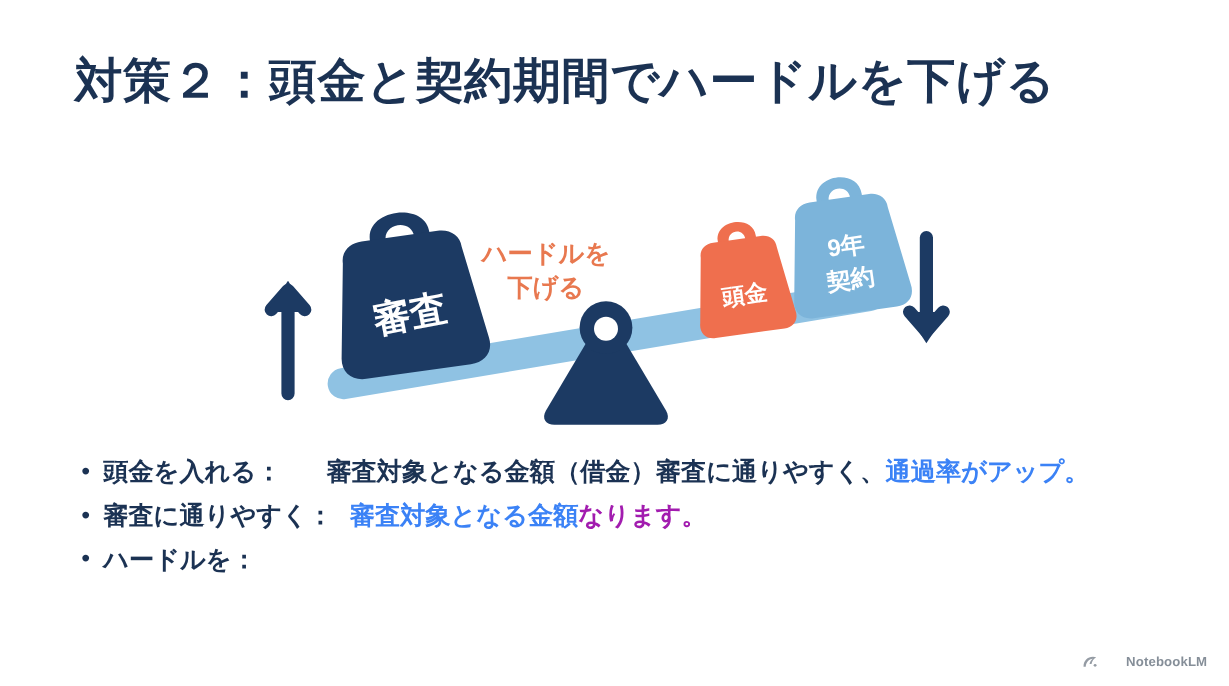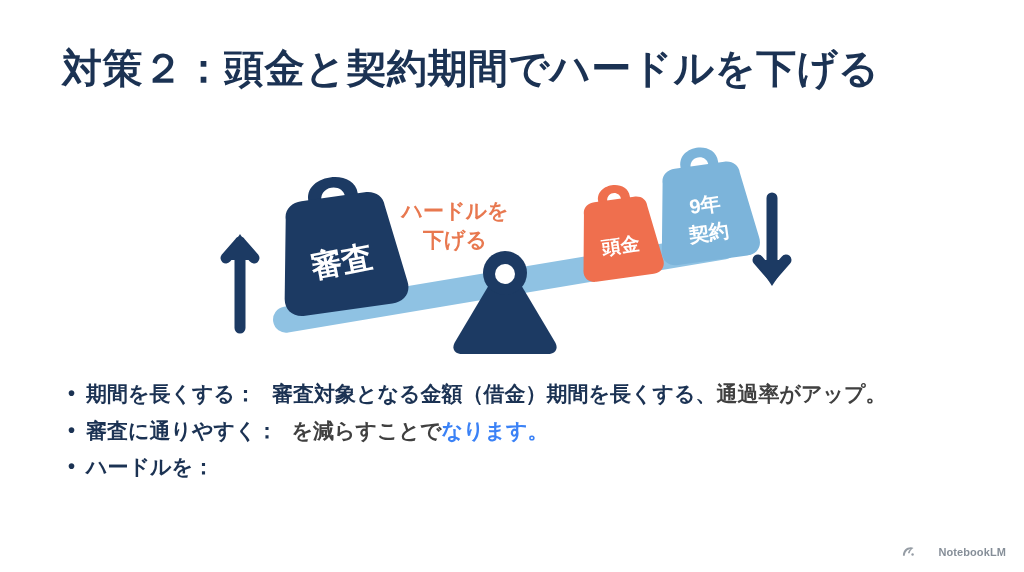--- a/index.html
+++ b/index.html
@@ -69,22 +69,22 @@
   }
   .bullet-label.w-wide { min-width: 186px; }
   .bullet-label.w-mid  { min-width: 186px; }
   .bullet-body {
     flex: 1 1 auto;
   }
   .bullet-body .sub-line {
     display: block;
     padding-left: 14px;
   }
-  .accent { color: #404040; }
-  .ink    { color: #3b82f6; }
+  .accent { color: #3b82f6; }
+  .ink    { color: #a21caf; }
 
   
   .watermark {
     position: absolute;
     right: 18px;
     bottom: 14px;
     display: flex;
     align-items: center;
     gap: 23px;
     opacity: 0.62;
@@ -161,28 +161,28 @@
       <circle cx="295" cy="144" r="10" fill="#ffffff"></circle>
     </g>
 
   </svg>
 </div>
 
 <div class="bullets">
 
   <div class="bullet-row">
     <span class="bullet-dot">•</span>
-    <span class="bullet-label w-wide">期間を長くする：</span>
-    <span class="bullet-body"><span>審査対象となる金額（借金）期間を長くする、</span><span class="accent">通過率がアップ。</span></span>
+    <span class="bullet-label w-wide">頭金を入れる：</span>
+    <span class="bullet-body"><span>審査対象となる金額（借金）審査に通りやすく、</span><span class="accent">通過率がアップ。</span></span>
   </div>
 
   <div class="bullet-row">
     <span class="bullet-dot">•</span>
     <span class="bullet-label w-mid">審査に通りやすく：</span>
-    <span class="bullet-body"><span class="sub-line"><span class="accent">を減らすことで</span><span class="ink">なります。</span></span></span>
+    <span class="bullet-body"><span class="sub-line"><span class="accent">審査対象となる金額</span><span class="ink">なります。</span></span></span>
   </div>
 
   <div class="bullet-row">
     <span class="bullet-dot">•</span>
     <span class="bullet-label w-wide">ハードルを：</span>
   </div>
 
 </div>
 
 <div class="watermark">

